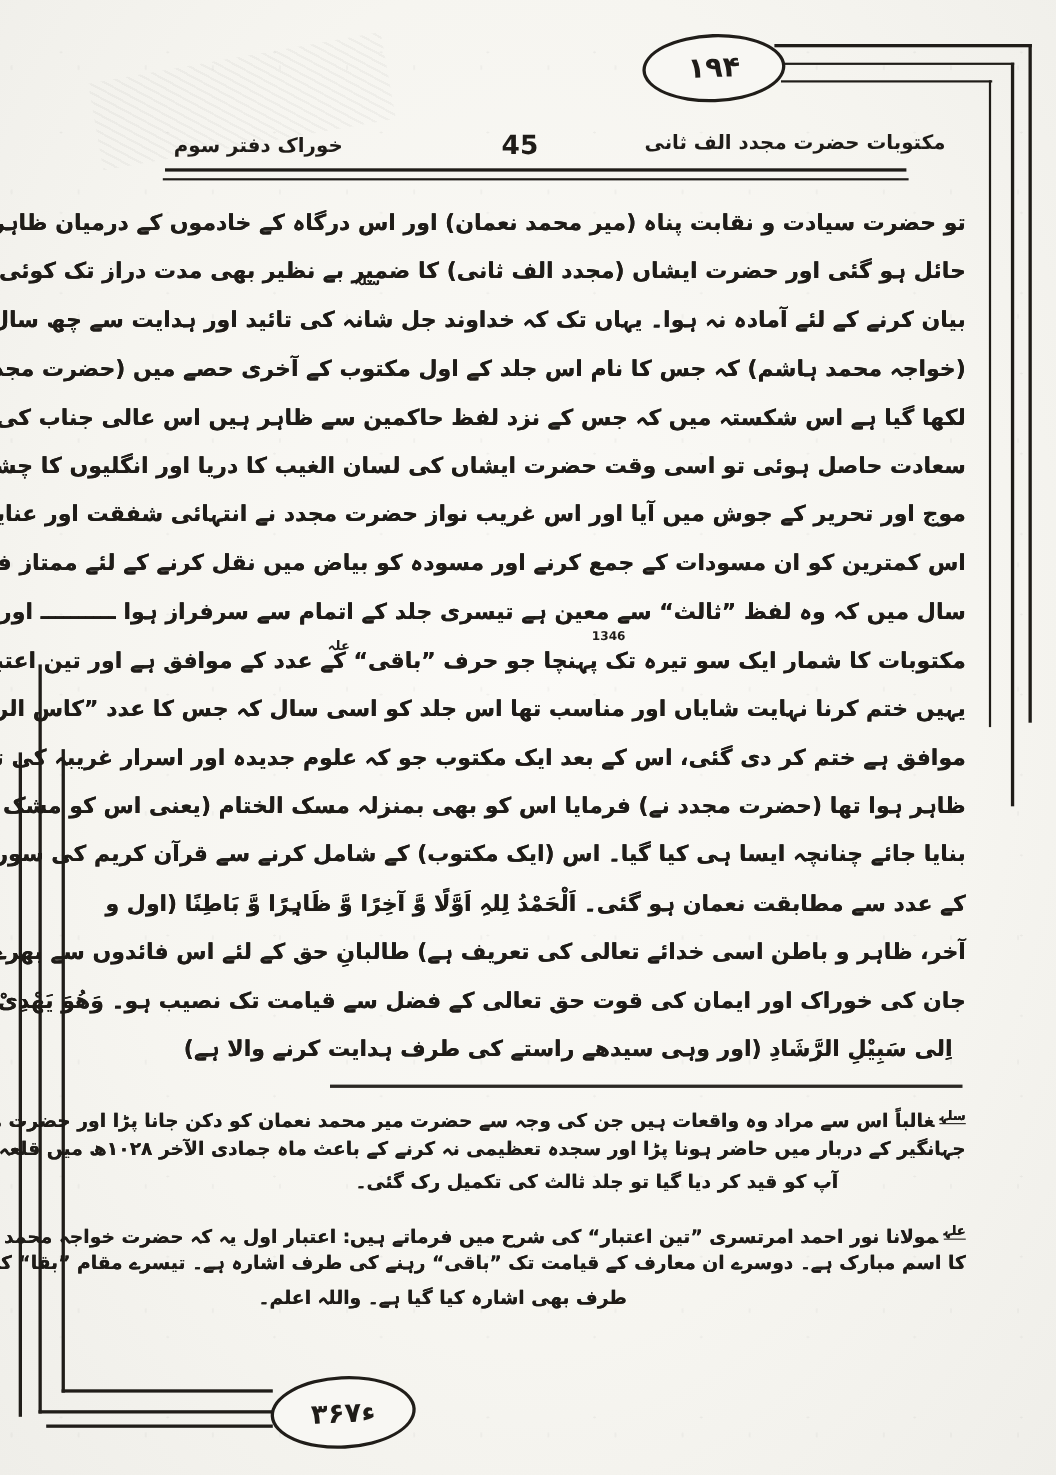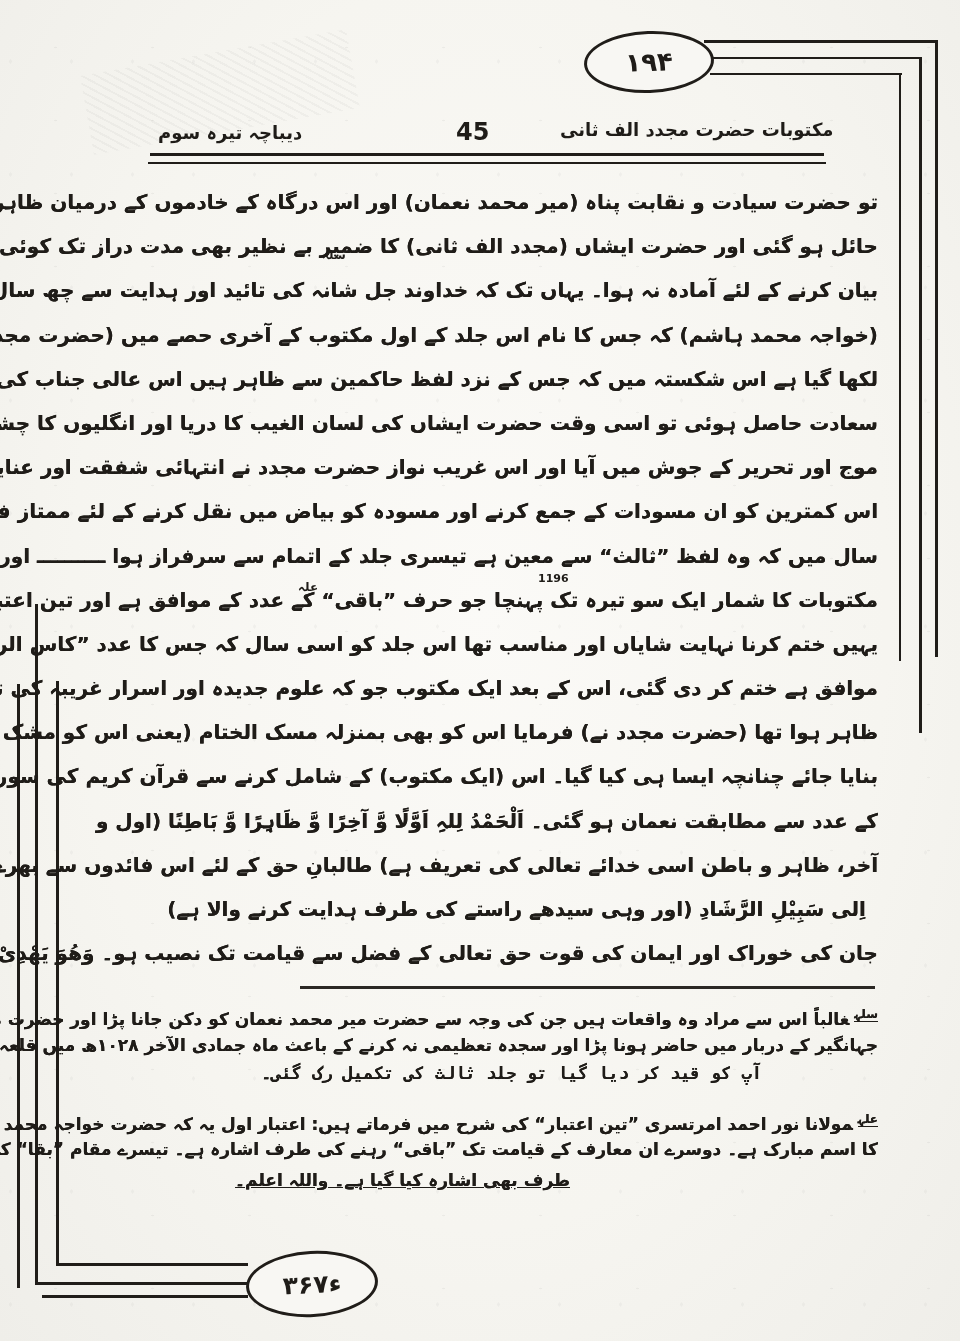--- a/index.html
+++ b/index.html
@@ -25,21 +25,21 @@
   }
   .bl{position:absolute;background:#201d19;}
   .oval{
     position:absolute;border:3px solid #201d19;border-radius:50%;
     background:#f8f7f3;display:flex;align-items:center;justify-content:center;
     z-index:3;font-weight:bold;
   }
   .oval-top{left:584px;top:31px;width:124px;height:56px;font-size:26px;transform:rotate(-2deg);}
   .oval-bottom{left:246px;top:1251px;width:126px;height:60px;font-size:25px;transform:rotate(-3deg);}
   .hdr{position:absolute;font-weight:bold;white-space:nowrap;}
-  .hdr-right{left:560px;top:119px;font-size:18px;}
+  .hdr-right{left:586px;top:119px;font-size:18px;}
   .hdr-center{left:456px;top:118px;font-size:24px;}
   .hdr-left{left:158px;top:122px;font-size:18px;}
   .body-text{
     position:absolute;left:155px;top:180px;width:723px;
     direction:rtl;font-size:20px;font-weight:bold;
     text-shadow:0 0 .5px #1f1c18;
   }
   .bline{
     height:44.2px;line-height:44.2px;white-space:nowrap;
     text-align:justify;text-align-last:justify;text-justify:inter-word;
@@ -52,22 +52,22 @@
   .fn-sep{position:absolute;left:300px;top:986px;width:575px;height:2.5px;background:#2b2824;}
   .footnotes{
     position:absolute;left:62px;top:999px;width:816px;
     direction:rtl;font-size:17px;font-weight:bold;
     text-shadow:0 0 .4px #1f1c18;
   }
   .fline{
     height:30.6px;line-height:30.6px;white-space:nowrap;
     text-align:justify;text-align-last:justify;text-justify:inter-word;
   }
-  .fline.f1-last{text-align:right;text-align-last:right;padding-right:116px;font-family:Liberation Mono, monospace;}
-  .fline.f2-last{text-align:center;text-align-last:right;padding-right:308px;text-decoration:underline;}
+  .fline.f1-last{text-align:right;text-align-last:right;padding-right:116px;}
+  .fline.f2-last{text-align:center;text-align-last:right;padding-right:308px;}
   .fn-gap{height:13px;}
   .fn-marker{font-size:12px;vertical-align:super;border-bottom:1.5px solid #201d19;margin-left:5px;}
 </style>
 </head>
 <body>
 
 <div class="page">
 
   <div class="noise"></div>
   <div class="streak"></div>
@@ -88,47 +88,47 @@
 
   <div class="oval oval-top" dir="ltr">
     <span>۱۹۴</span>
   </div>
   <div class="oval oval-bottom" dir="ltr">
     <span>۳۶۷ء</span>
   </div>
 
   <div class="hdr hdr-right" dir="rtl">مکتوبات حضرت مجدد الف ثانی</div>
   <div class="hdr hdr-center" dir="ltr">45</div>
-  <div class="hdr hdr-left" dir="rtl">دیباچہ تیرہ سوم</div>
+  <div class="hdr hdr-left" dir="rtl">خوراک دفتر سوم</div>
   <div class="bl" style="left:150px;top:153px;width:674px;height:3px;"></div>
   <div class="bl" style="left:148px;top:162px;width:678px;height:1.8px;"></div>
 
   <div class="body-text">
     <div class="bline">تو حضرت سیادت و نقابت پناہ (میر محمد نعمان) اور اس درگاہ کے خادموں کے درمیان ظاہری جدائی</div>
     <div class="bline">حائل ہو گئی اور حضرت ایشاں (مجدد الف ثانی) کا ضمیر بے نظیر بھی مدت دراز تک کوئی معارف لکھنے اور مکاتیب</div>
     <div class="bline">بیان کرنے کے لئے آمادہ نہ ہوا۔ یہاں تک کہ خداوند جل شانہ کی تائید اور ہدایت سے چھ سال بعد اس ضعیف آثم</div>
     <div class="bline">(خواجہ محمد ہاشم) کہ جس کا نام اس جلد کے اول مکتوب کے آخری حصے میں (حضرت مجدد کے) قلم شریف سے</div>
     <div class="bline">لکھا گیا ہے اس شکستہ میں کہ جس کے نزد لفظ حاکمین سے ظاہر ہیں اس عالی جناب کی حاضر نشینی کی</div>
     <div class="bline">سعادت حاصل ہوئی تو اسی وقت حضرت ایشاں کی لسان الغیب کا دریا اور انگلیوں کا چشمہ نور کی</div>
     <div class="bline">موج اور تحریر کے جوش میں آیا اور اس غریب نواز حضرت مجدد نے انتہائی شفقت اور عنایت سے</div>
     <div class="bline">اس کمترین کو ان مسودات کے جمع کرنے اور مسودہ کو بیاض میں نقل کرنے کے لئے ممتاز فرمایا ـــ اور اسی</div>
     <div class="bline">سال میں کہ وہ لفظ ”ثالث“ سے معین ہے تیسری جلد کے اتمام سے سرفراز ہوا ــــــــــ اور جب</div>
     <div class="bline">مکتوبات کا شمار ایک سو تیرہ تک پہنچا جو حرف ”باقی“ کے عدد کے موافق ہے اور تین اعتبار سے اس کو</div>
     <div class="bline">یہیں ختم کرنا نہایت شایاں اور مناسب تھا اس جلد کو اسی سال کہ جس کا عدد ”کاس الراسخین“ کے</div>
     <div class="bline">موافق ہے ختم کر دی گئی، اس کے بعد ایک مکتوب جو کہ علوم جدیدہ اور اسرار غریبہ کی تازگی کے ساتھ</div>
     <div class="bline">ظاہر ہوا تھا (حضرت مجدد نے) فرمایا اس کو بھی بمنزلہ مسک الختام (یعنی اس کو مشک کی مہر)</div>
     <div class="bline">بنایا جائے چنانچہ ایسا ہی کیا گیا۔ اس (ایک مکتوب) کے شامل کرنے سے قرآن کریم کی سورتوں</div>
     <div class="bline">کے عدد سے مطابقت نعمان ہو گئی۔ اَلْحَمْدُ لِلہِ اَوَّلًا وَّ آخِرًا وَّ ظَاہِرًا وَّ بَاطِنًا (اول و</div>
     <div class="bline">آخر، ظاہر و باطن اسی خدائے تعالی کی تعریف ہے) طالبانِ حق کے لئے اس فائدوں سے بھرے خوان سے</div>
+    <div class="bline">جان کی خوراک اور ایمان کی قوت حق تعالی کے فضل سے قیامت تک نصیب ہو۔ وَھُوَ یَھْدِیْ</div>
     <div class="bline center">اِلی سَبِیْلِ الرَّشَادِ (اور وہی سیدھے راستے کی طرف ہدایت کرنے والا ہے)</div>
-    <div class="bline">جان کی خوراک اور ایمان کی قوت حق تعالی کے فضل سے قیامت تک نصیب ہو۔ وَھُوَ یَھْدِیْ</div>
   </div>
 
   <div class="mark mark-1" dir="rtl">سلہ</div>
-  <div class="mark mark-2" dir="ltr">1196</div>
+  <div class="mark mark-2" dir="ltr">1346</div>
   <div class="mark mark-3" dir="rtl">علہ</div>
 
   <div class="fn-sep"></div>
   <div class="footnotes">
     <div class="fline">
       <span class="fn-marker">سلہ</span><span>غالباً اس سے مراد وہ واقعات ہیں جن کی وجہ سے حضرت میر محمد نعمان کو دکن جانا پڑا اور حضرت مجدد علیہ الرحمہ کو</span>
     </div>
     <div class="fline">جہانگیر کے دربار میں حاضر ہونا پڑا اور سجدہ تعظیمی نہ کرنے کے باعث ماہ جمادی الآخر ۱۰۲۸ھ میں قلعہ گوالیار میں</div>
     <div class="fline f1-last">آپ کو قید کر دیا گیا تو جلد ثالث کی تکمیل رک گئی۔</div>
     <div class="fn-gap"></div>

